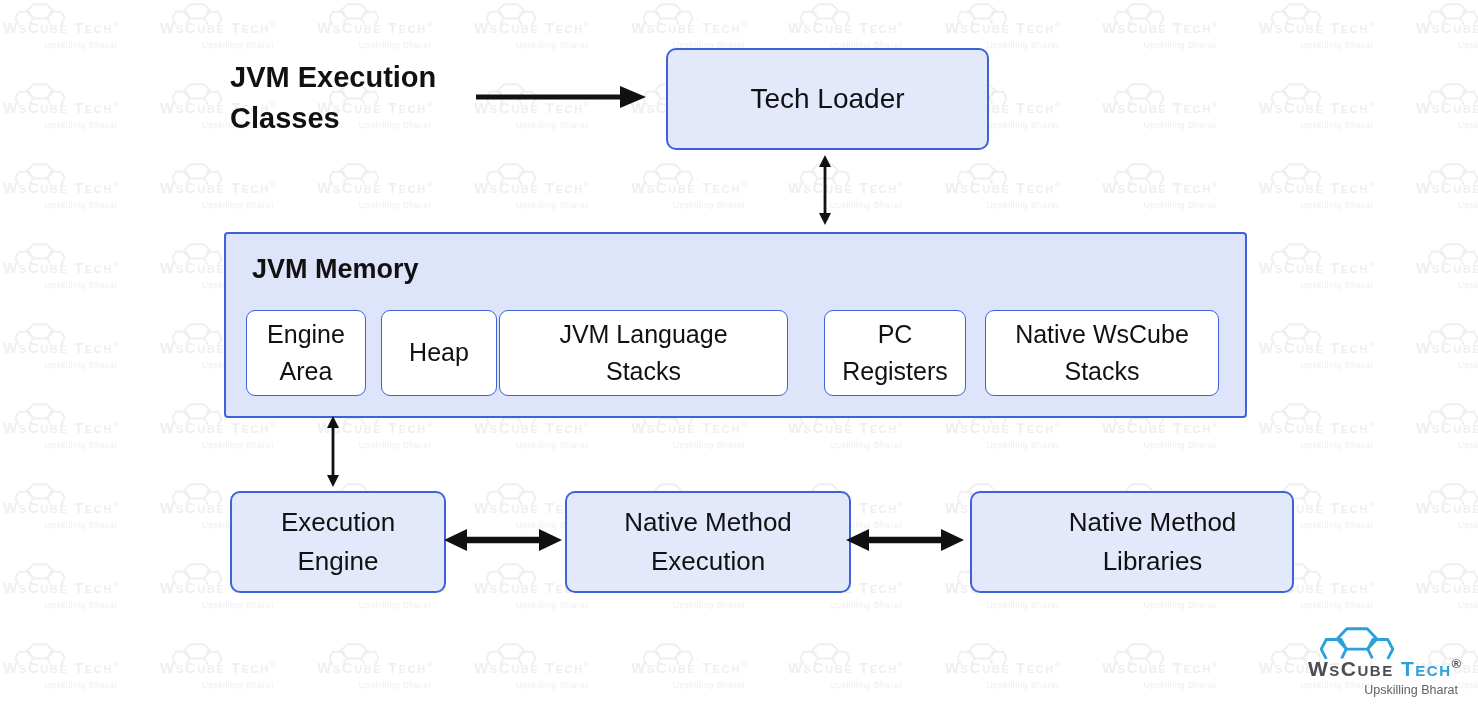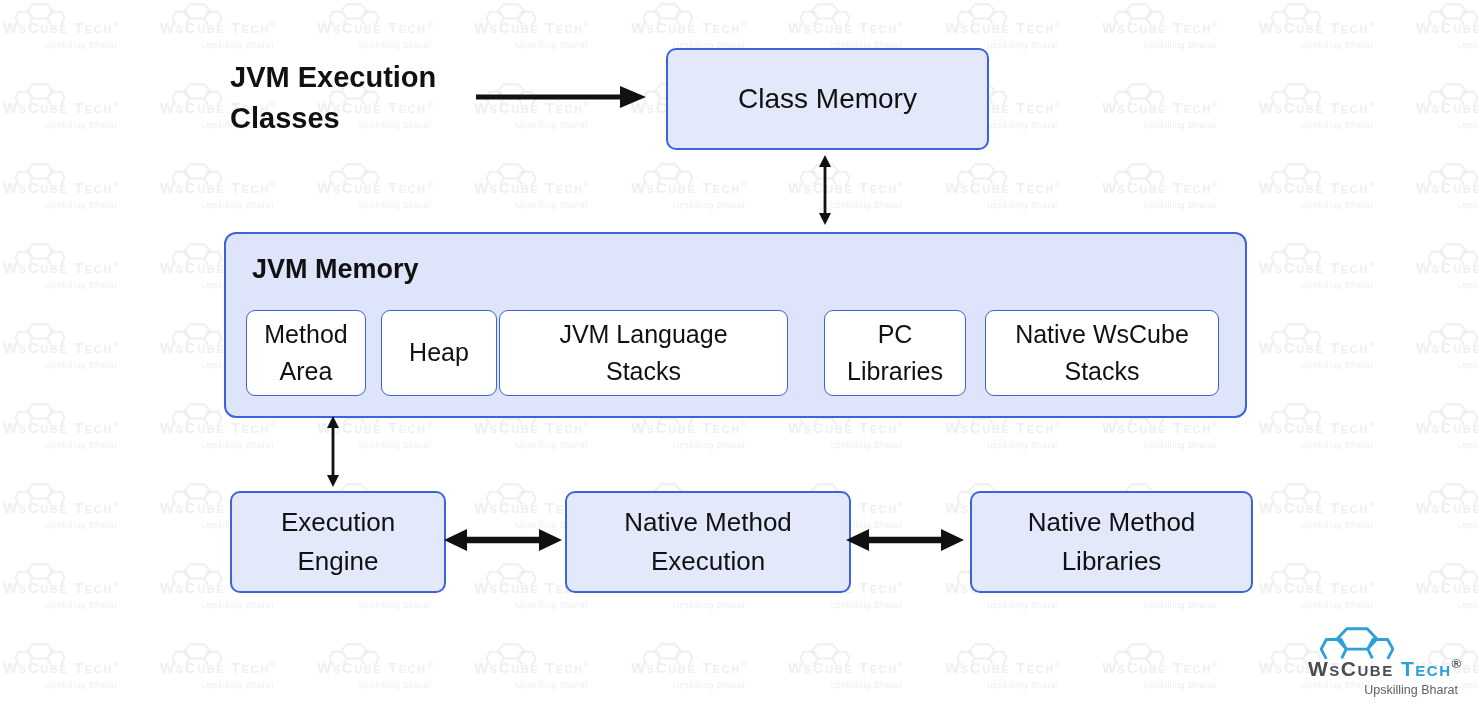--- a/index.html
+++ b/index.html
@@ -21,21 +21,21 @@
     position:absolute;display:flex;align-items:center;justify-content:center;
     background:var(--box-fill,#e3e8fb);border:2px solid var(--border,#3d63d9);
     border-radius:10px;text-align:center;font-size:26px;font-weight:500;line-height:1.5;
   }
   .node .lbl{display:block;}
   .free-label{
     position:absolute;font-size:29px;font-weight:600;line-height:41px;text-align:left;
   }
   .container-box{
     position:absolute;background:var(--container-fill,#dee4f9);
-    border:2px solid var(--border,#3d63d9);border-radius:12px;
+    border:2px solid var(--border,#3d63d9);border-radius:4px;
   }
   .container-title{position:absolute;font-size:27px;font-weight:600;}
   .mem-node{
     position:absolute;display:flex;align-items:center;justify-content:center;
     background:#fff;border:1.5px solid var(--border,#3d63d9);border-radius:9px;
     text-align:center;font-size:25px;font-weight:500;line-height:1.5;
   }
   .arrow{position:absolute;color:var(--arrow,#111);}
   .arrow line{stroke:currentColor;}
   .arrow polygon{fill:currentColor;}
@@ -871,43 +871,43 @@
   <div class="layer">
 
     <div class="free-label" style="left:230px;top:57px;width:245px;">JVM Execution Classes</div>
 
     <svg class="arrow" style="left:474px;top:83px;" width="176" height="28" viewBox="0 0 176 28">
       <line x1="2" y1="14" x2="148" y2="14" stroke-width="5"></line>
       <polygon points="146,3 172,14 146,25"></polygon>
     </svg>
 
     <div class="node" style="left:666px;top:48px;width:319px;height:98px;font-size:28px;">
-      <span class="lbl">Class Memory</span>
+      <span class="lbl">Tech Loader</span>
     </div>
 
     <svg class="arrow" style="left:817px;top:155px;" width="16" height="70" viewBox="0 0 16 70">
       <line x1="8" y1="10" x2="8" y2="60" stroke-width="2.8"></line>
       <polygon points="8,0 2,12 14,12"></polygon>
       <polygon points="8,70 2,58 14,58"></polygon>
     </svg>
 
     <div class="container-box" style="left:224px;top:232px;width:1019px;height:182px;">
       <div class="container-title" style="left:26px;top:20px;position:absolute;">JVM Memory</div>
 
       <div class="mem-node" style="left:20px;top:76px;width:118px;height:84px;">
-        <span class="lbl" style="max-width:100px;">Method Area</span>
+        <span class="lbl" style="max-width:100px;">Engine Area</span>
       </div>
       <div class="mem-node" style="left:155px;top:76px;width:114px;height:84px;">
         <span class="lbl">Heap</span>
       </div>
       <div class="mem-node" style="left:273px;top:76px;width:287px;height:84px;">
         <span class="lbl" style="max-width:225px;">JVM Language Stacks</span>
       </div>
       <div class="mem-node" style="left:598px;top:76px;width:140px;height:84px;">
-        <span class="lbl" style="max-width:125px;">PC Libraries</span>
+        <span class="lbl" style="max-width:125px;">PC Registers</span>
       </div>
       <div class="mem-node" style="left:759px;top:76px;width:232px;height:84px;">
         <span class="lbl" style="max-width:200px;">Native WsCube Stacks</span>
       </div>
     </div>
 
     <svg class="arrow" style="left:325px;top:416px;" width="16" height="71" viewBox="0 0 16 71">
       <line x1="8" y1="10" x2="8" y2="61" stroke-width="2.8"></line>
       <polygon points="8,0 2,12 14,12"></polygon>
       <polygon points="8,71 2,59 14,59"></polygon>
@@ -926,21 +926,21 @@
     <div class="node" style="left:565px;top:491px;width:282px;height:98px;">
       <span class="lbl" style="max-width:215px;">Native Method Execution</span>
     </div>
 
     <svg class="arrow" style="left:845px;top:524px;" width="120" height="32" viewBox="0 0 120 32">
       <line x1="16" y1="16" x2="104" y2="16" stroke-width="6.5"></line>
       <polygon points="1,16 24,5 24,27"></polygon>
       <polygon points="119,16 96,5 96,27"></polygon>
     </svg>
 
-    <div class="node" style="left:970px;top:491px;width:279px;height:98px;">
+    <div class="node" style="left:970px;top:491px;width:279px;height:98px;padding-left:41px;">
       <span class="lbl" style="max-width:215px;">Native Method Libraries</span>
     </div>
 
     <div class="logo">
       <svg class="logo-hex" viewBox="0 0 128 58">
         <path d="M46,3 L82,3 L99,21 L82,39 L46,39 L29,21 Z"></path>
         <path d="M10,56 L1,39 L10,22 L36,22 L45,39 L37,55"></path>
         <path d="M118,56 L127,39 L118,22 L92,22 L83,39 L91,55"></path>
       </svg>
       <div class="logo-brand">

